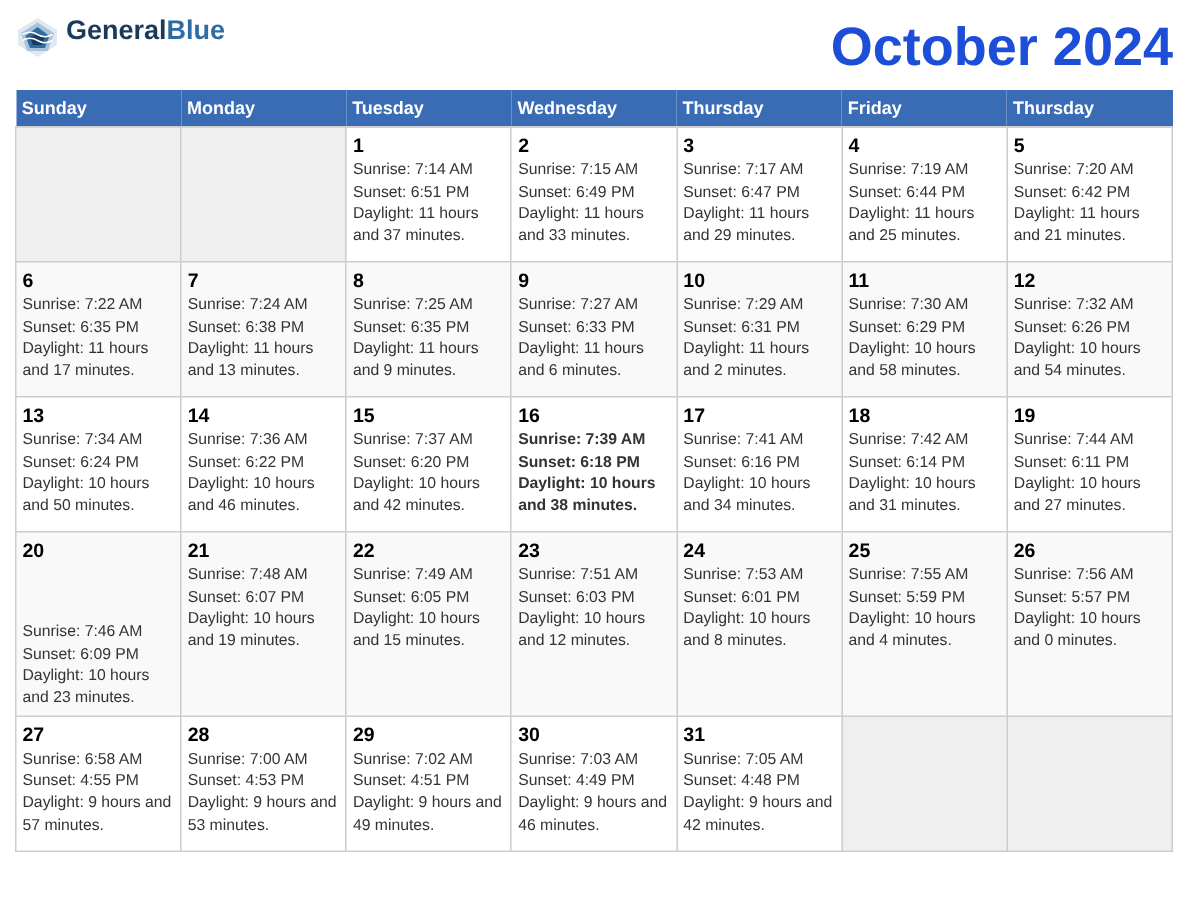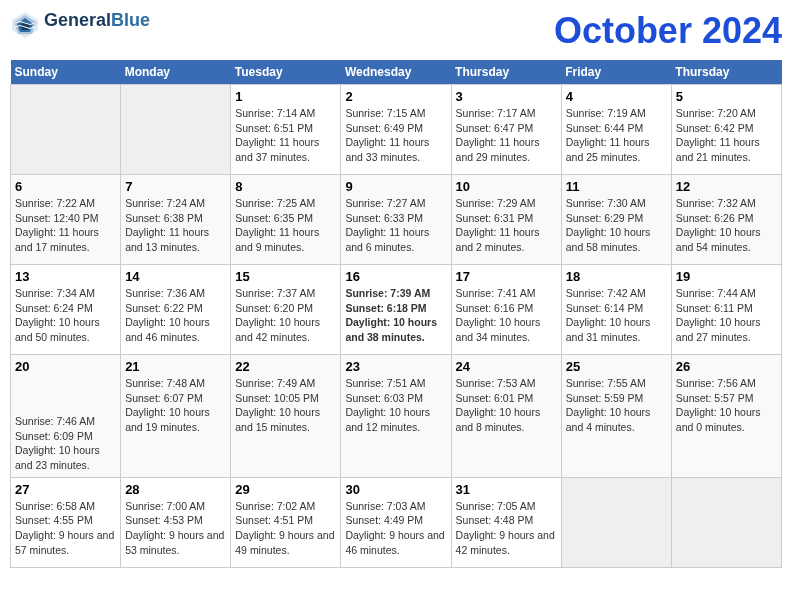--- a/index.html
+++ b/index.html
@@ -150,21 +150,21 @@
           <div class="day-num">5</div>
           <div class="day-info" style="white-space: pre-line;">Sunrise: 7:20 AM
 Sunset: 6:42 PM
 Daylight: 11 hours and 21 minutes.</div>
         </td>
       </tr>
       <tr>
         <td>
           <div class="day-num">6</div>
           <div class="day-info" style="white-space: pre-line;">Sunrise: 7:22 AM
-Sunset: 12:40 PM
+Sunset: 6:35 PM
 Daylight: 11 hours and 17 minutes.</div>
         </td>
         <td>
           <div class="day-num">7</div>
           <div class="day-info" style="white-space: pre-line;">Sunrise: 7:24 AM
 Sunset: 6:38 PM
 Daylight: 11 hours and 13 minutes.</div>
         </td>
         <td>
           <div class="day-num">8</div>
@@ -250,21 +250,21 @@
         </td>
         <td>
           <div class="day-num">21</div>
           <div class="day-info" style="white-space: pre-line;">Sunrise: 7:48 AM
 Sunset: 6:07 PM
 Daylight: 10 hours and 19 minutes.</div>
         </td>
         <td>
           <div class="day-num">22</div>
           <div class="day-info" style="white-space: pre-line;">Sunrise: 7:49 AM
-Sunset: 10:05 PM
+Sunset: 6:05 PM
 Daylight: 10 hours and 15 minutes.</div>
         </td>
         <td>
           <div class="day-num">23</div>
           <div class="day-info" style="white-space: pre-line;">Sunrise: 7:51 AM
 Sunset: 6:03 PM
 Daylight: 10 hours and 12 minutes.</div>
         </td>
         <td>
           <div class="day-num">24</div>

